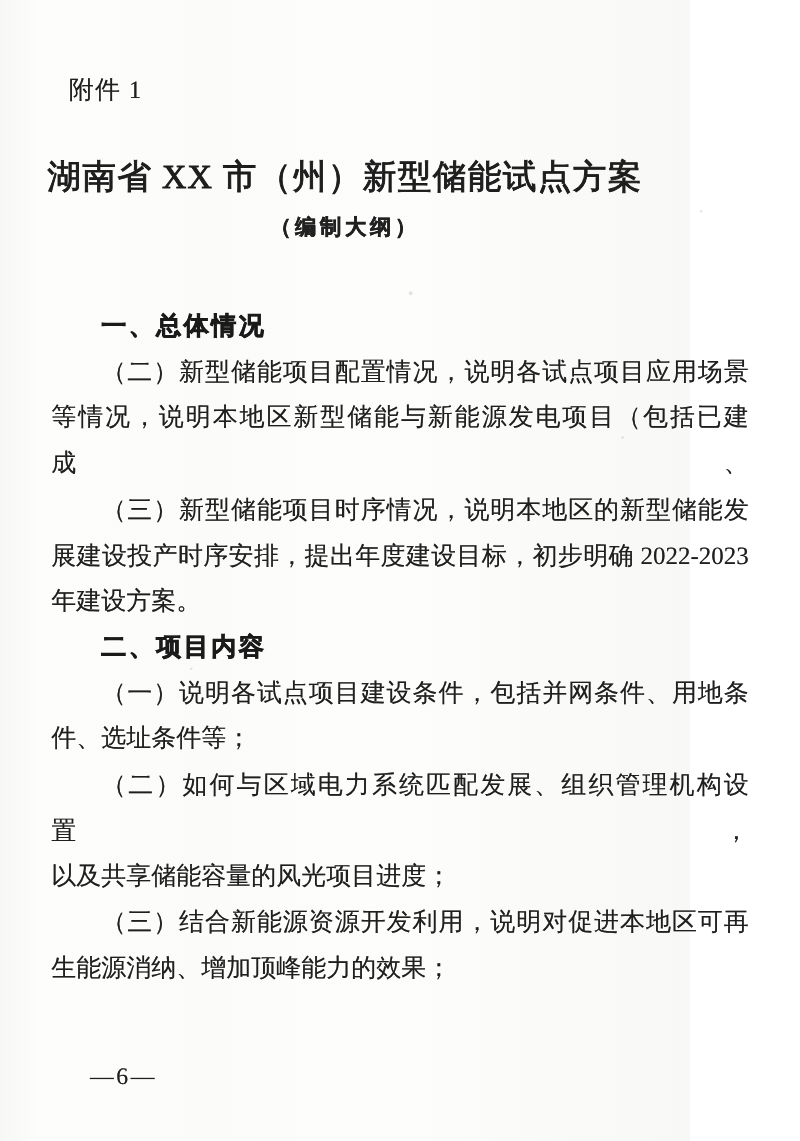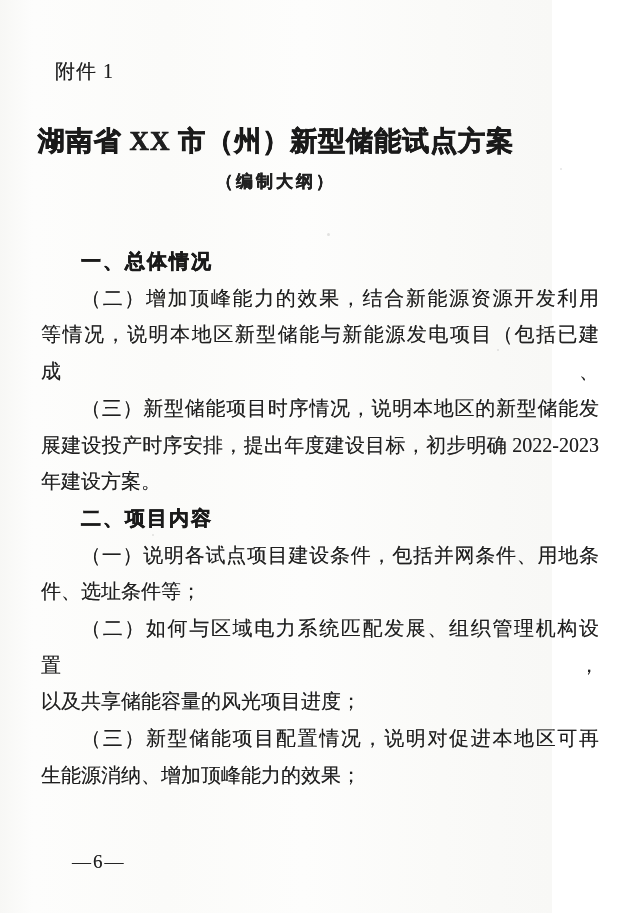--- a/index.html
+++ b/index.html
@@ -27,21 +27,21 @@
     font-size: 20px;
     letter-spacing: 1px;
   }
   .doc-title {
     position: absolute;
     left: 0;
     top: 123px;
     width: 100%;
     text-align: center;
     font-size: 27px;
-    font-weight: 700;
+    font-weight: 400;
     letter-spacing: 1px;
     -webkit-text-stroke: 0.7px #1a1a1a;
   }
   .doc-subtitle {
     position: absolute;
     left: 0;
     top: 170px;
     width: 100%;
     text-align: center;
     font-size: 17px;
@@ -96,21 +96,21 @@
   <div class="doc-title ink">湖南省 XX 市（州）新型储能试点方案</div>
 
   <div class="doc-subtitle ink">（编制大纲）</div>
 
   <div class="content ink">
 
     <div class="section-heading">一、总体情况</div>
 
 
     <div class="para">
-      <div class="line indent fill">（二）增加顶峰能力的效果，结合新能源资源开发利用</div>
+      <div class="line indent fill">（二）新型储能项目配置情况，说明各试点项目应用场景</div>
       <div class="line fill">等情况，说明本地区新型储能与新能源发电项目（包括已建成、</div>
     </div>
 
     <div class="para">
       <div class="line indent fill">（三）新型储能项目时序情况，说明本地区的新型储能发</div>
       <div class="line fill">展建设投产时序安排，提出年度建设目标，初步明确 2022-2023</div>
       <div class="line">年建设方案。</div>
     </div>
 
     <div class="section-heading">二、项目内容</div>
@@ -119,21 +119,21 @@
       <div class="line indent fill">（一）说明各试点项目建设条件，包括并网条件、用地条</div>
       <div class="line">件、选址条件等；</div>
     </div>
 
     <div class="para">
       <div class="line indent fill">（二）如何与区域电力系统匹配发展、组织管理机构设置，</div>
       <div class="line">以及共享储能容量的风光项目进度；</div>
     </div>
 
     <div class="para">
-      <div class="line indent fill">（三）新型储能项目配置情况，说明对促进本地区可再</div>
+      <div class="line indent fill">（三）结合新能源资源开发利用，说明对促进本地区可再</div>
       <div class="line">生能源消纳、增加顶峰能力的效果；</div>
     </div>
 
   </div>
 
   <div class="page-number ink">—6—</div>
 
   <div class="speck s1"></div>
   <div class="speck s2"></div>
   <div class="speck s3"></div>

